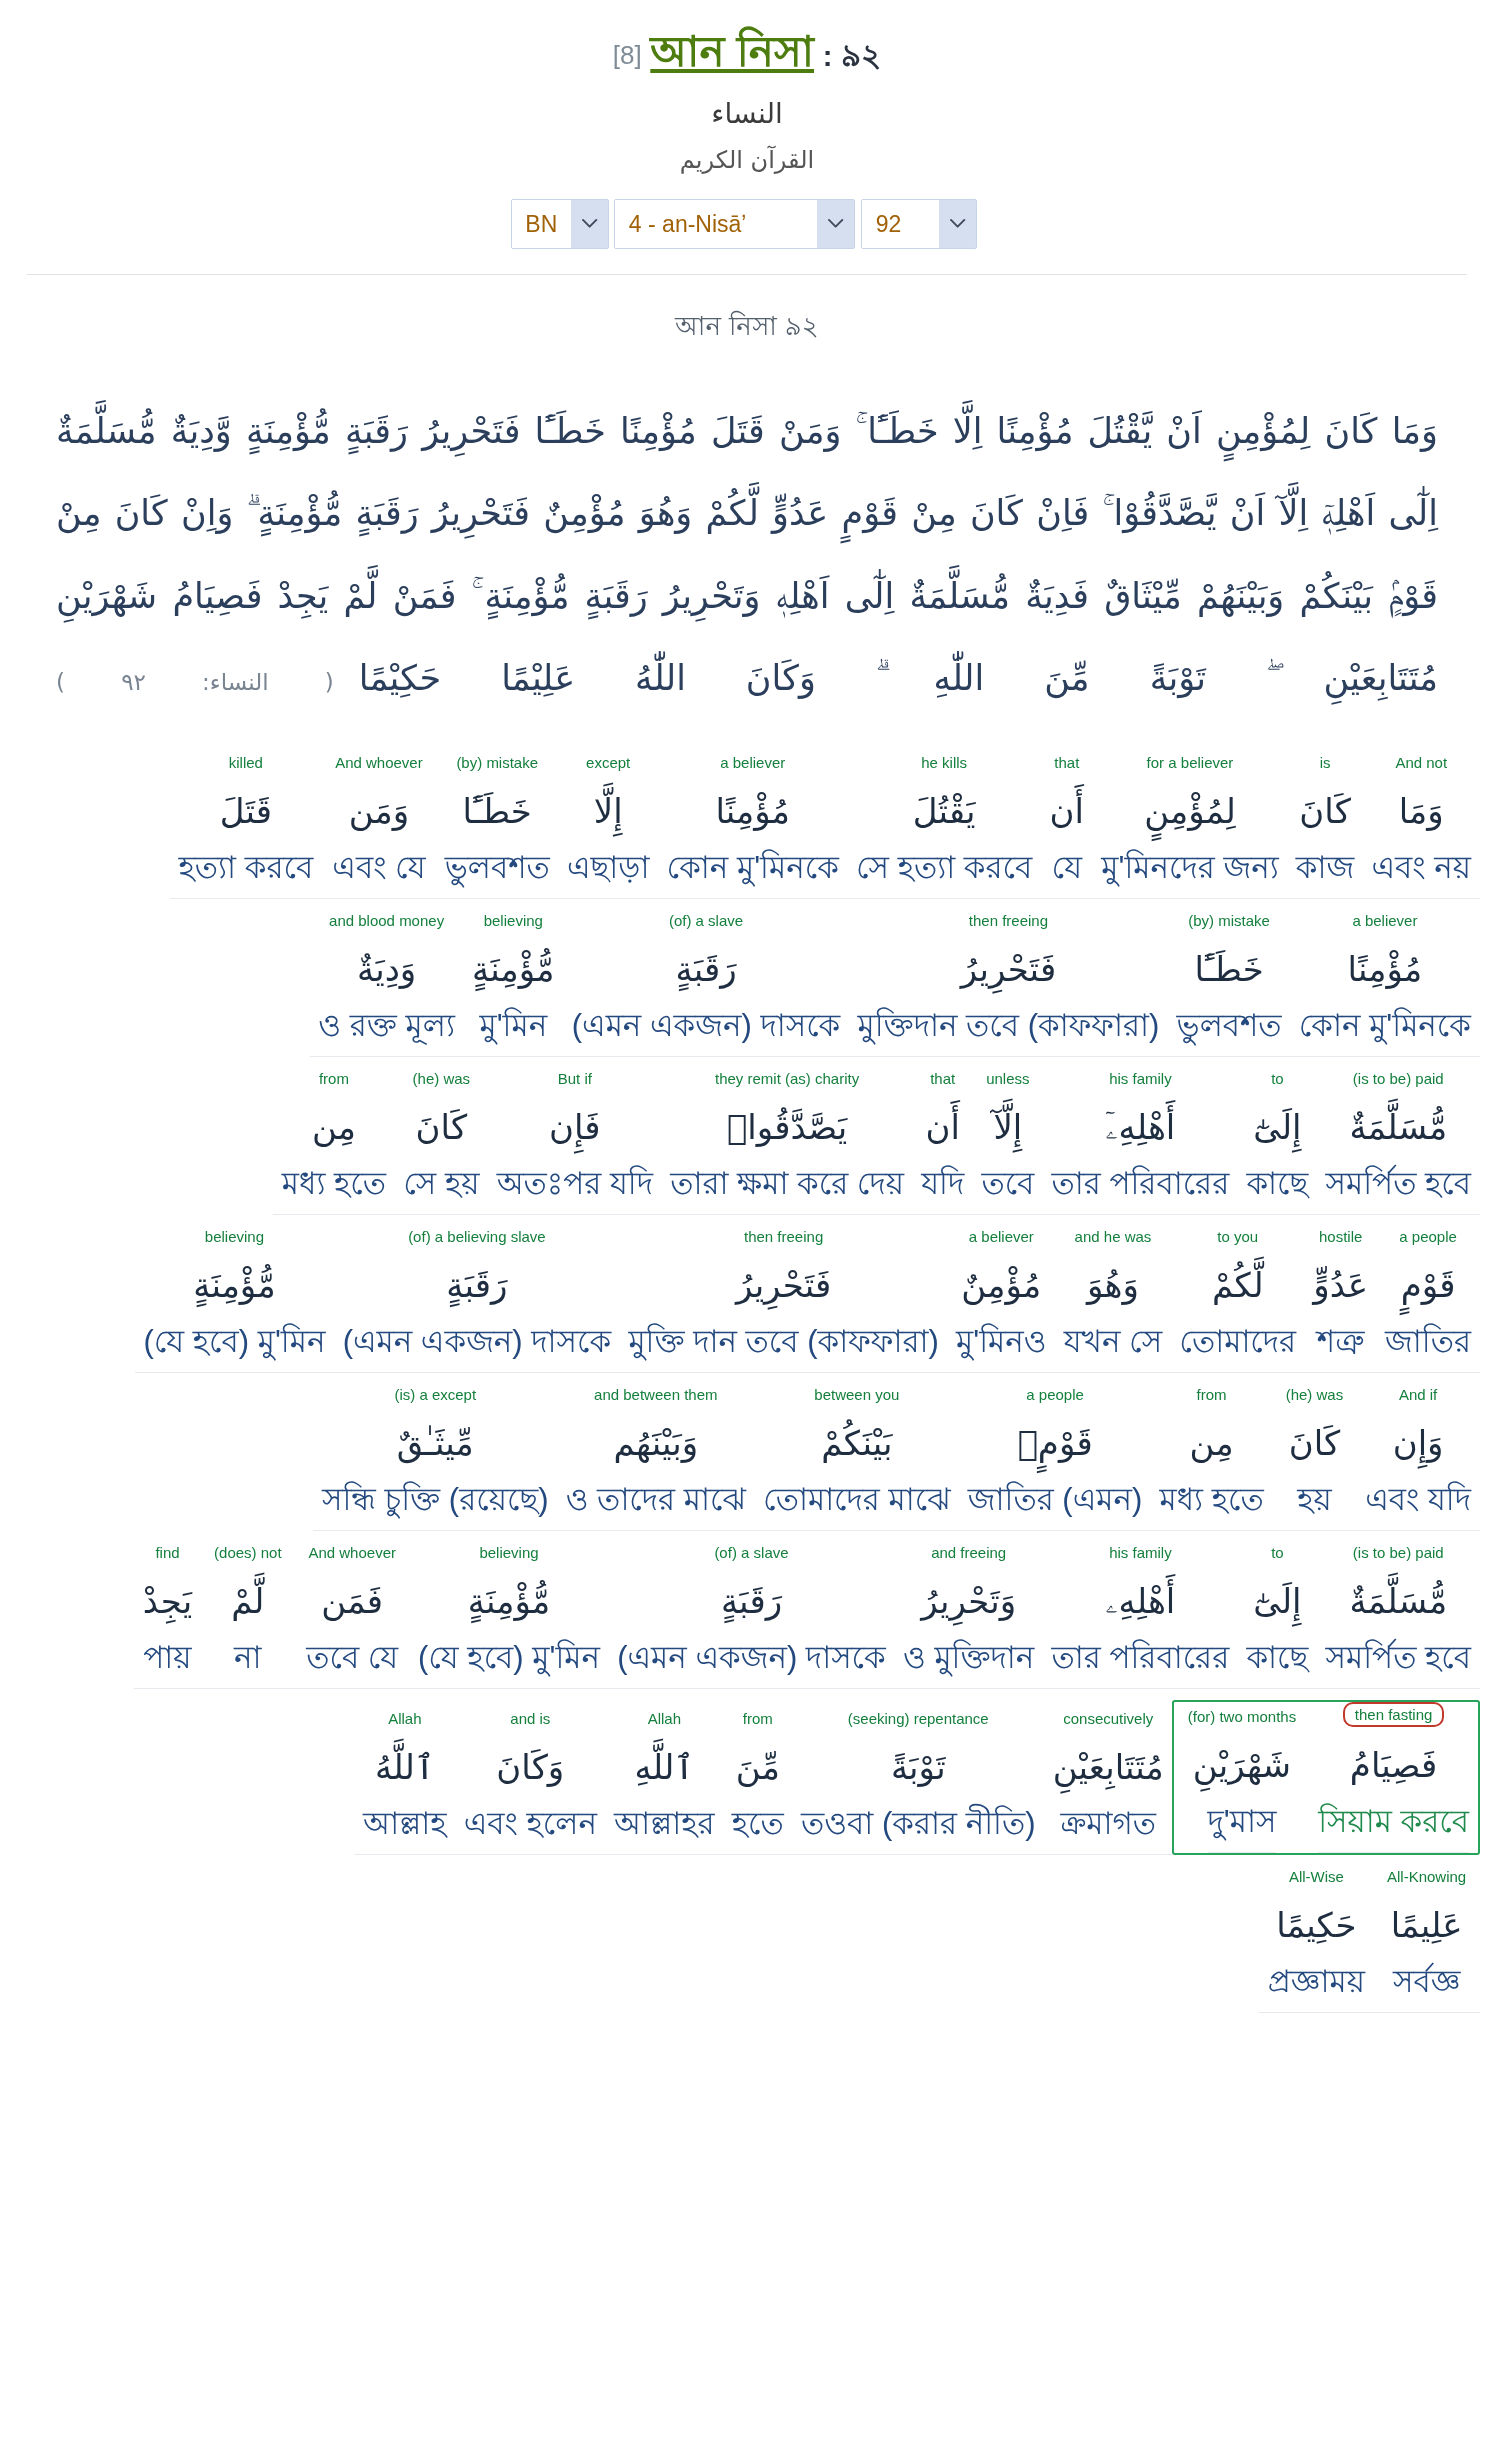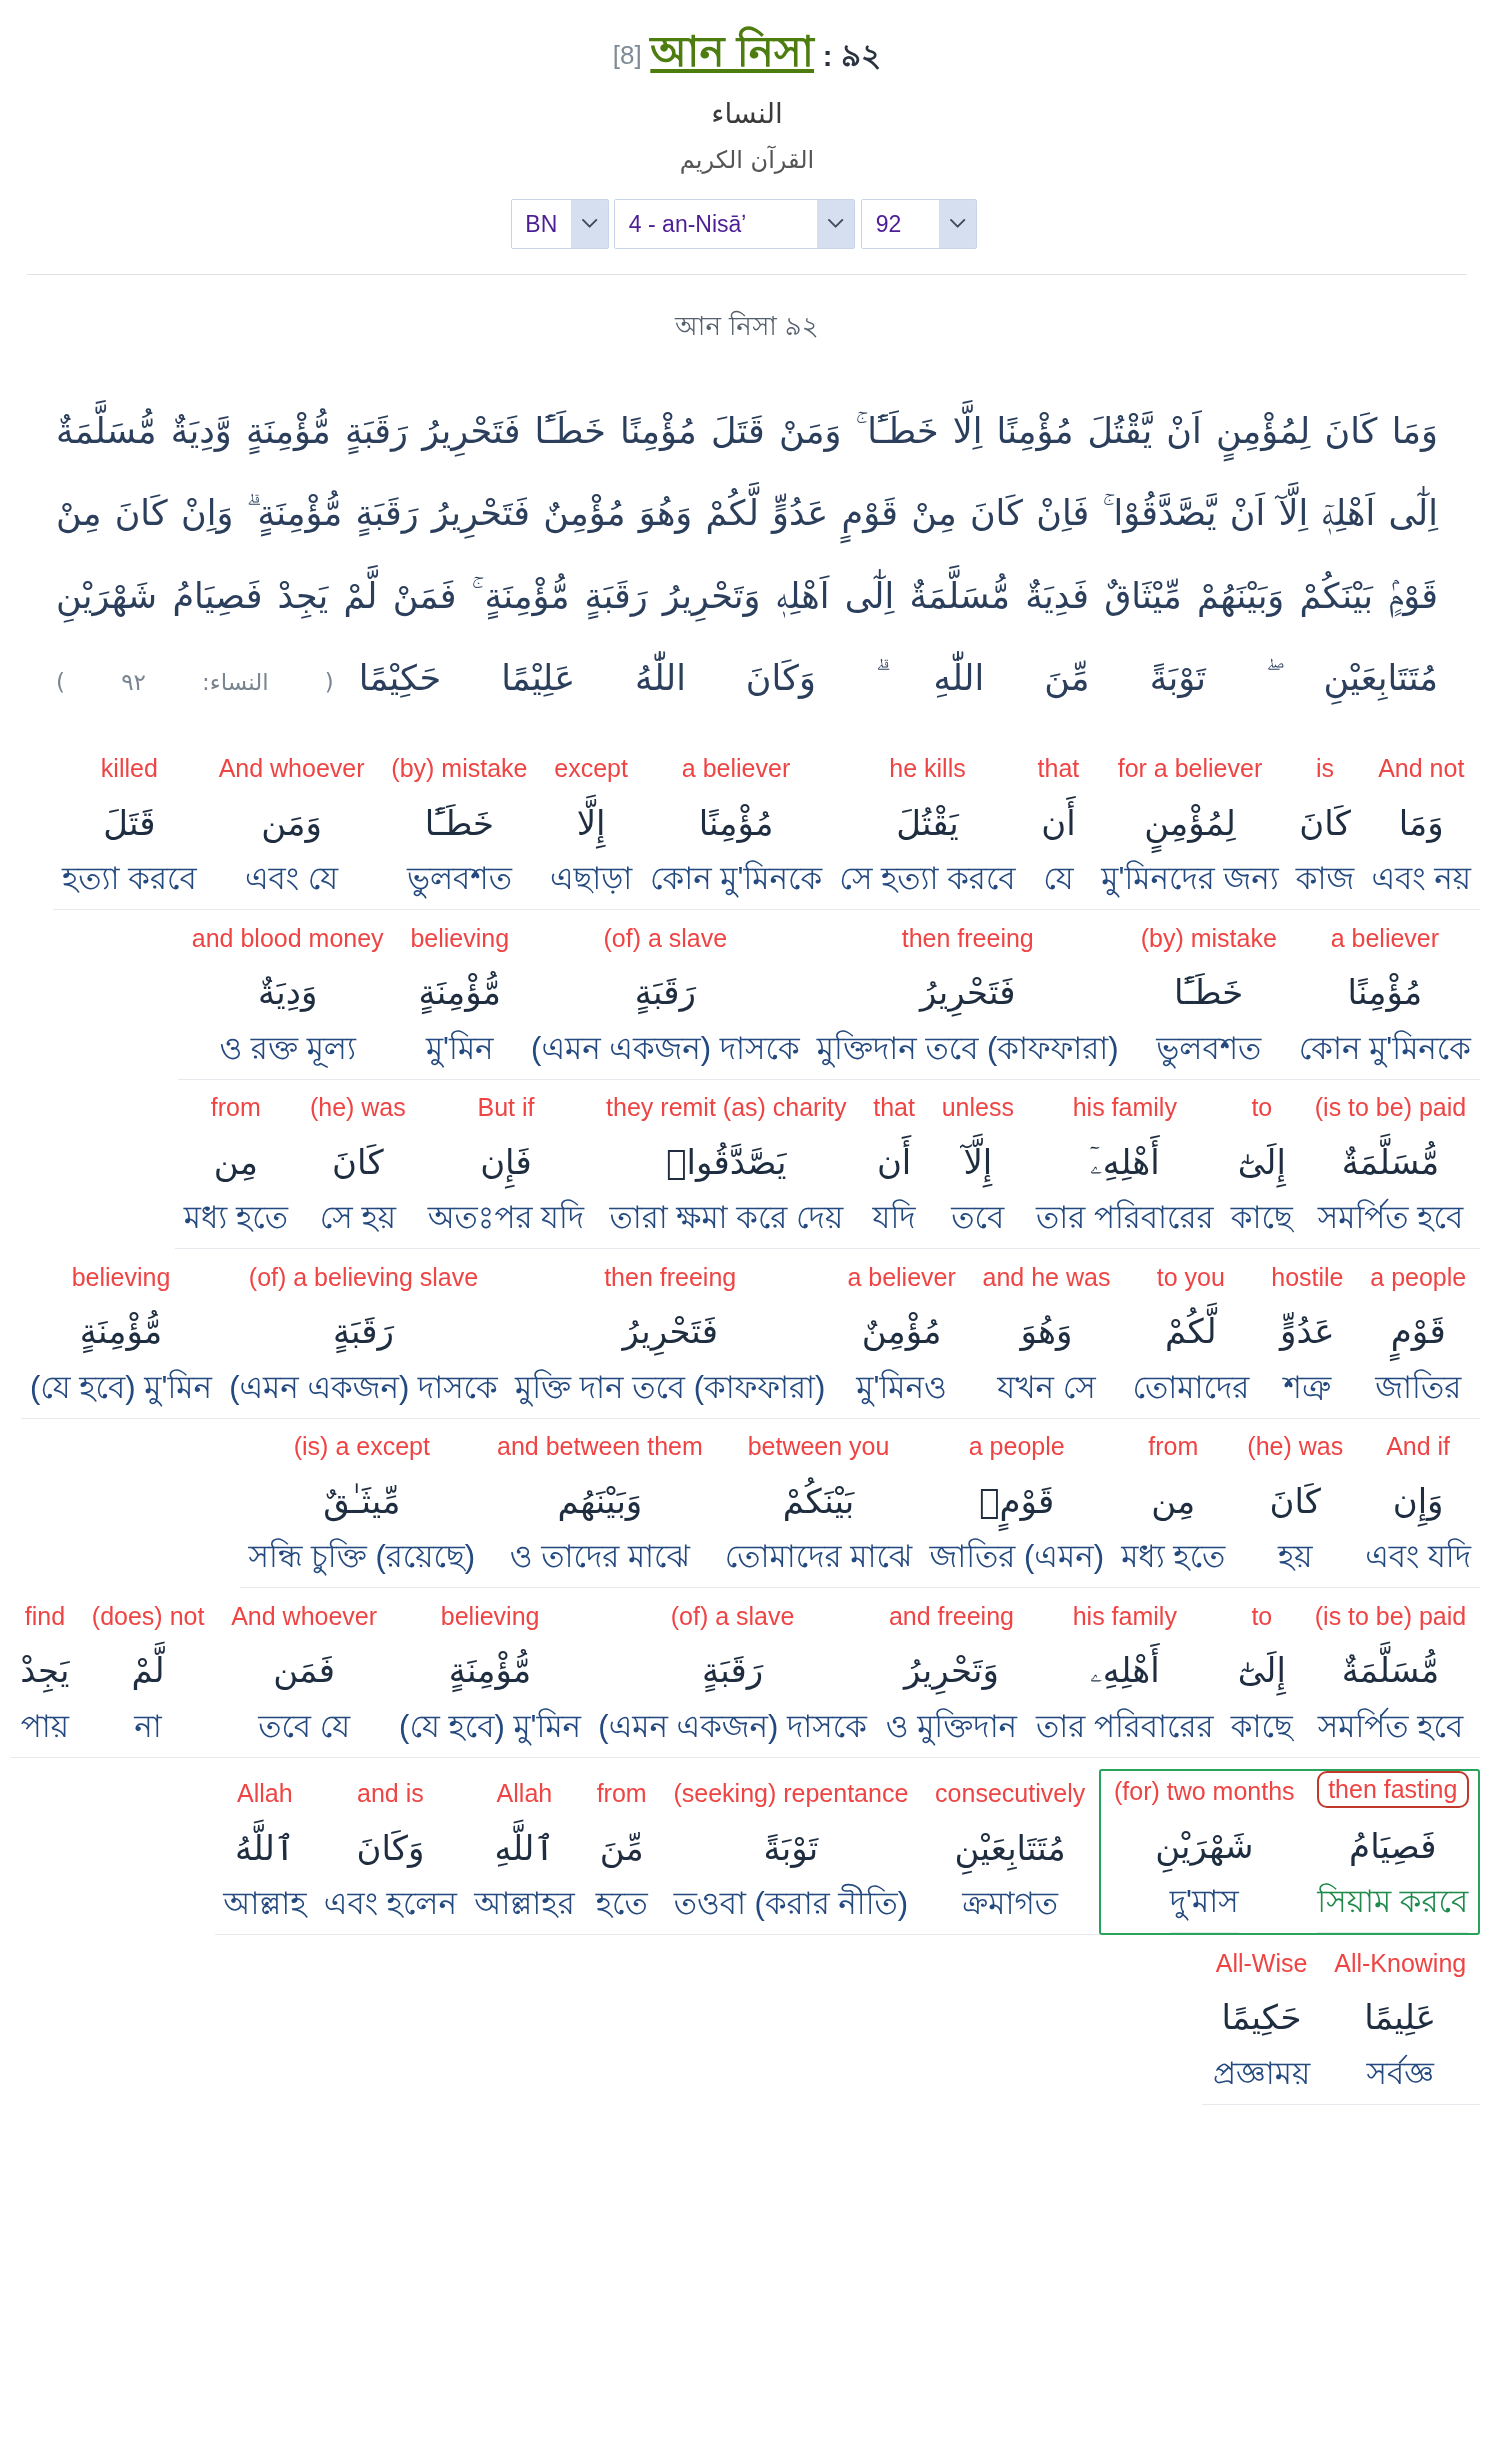--- a/index.html
+++ b/index.html
@@ -84,21 +84,21 @@
     border: 1px solid #c7d4e8;
     background: #fff;
     height: 50px;
     margin-right: 5.8px;
     border-radius: 1.9px;
     overflow: hidden;
   }
   .sel-val {
     padding: 0 13.4px;
     font-size: 23px;
-    color: #4c1d95;
+    color: #a16207;
     white-space: nowrap;
     display: flex;
     align-items: center;
     height: 100%;
     background: #fff;
   }
   .sel-arrow {
     width: 37px;
     height: 100%;
     background: #d6dff0;
@@ -163,22 +163,22 @@
   .cell {
     display: flex;
     flex-direction: column;
     align-items: center;
     justify-content: flex-end;
     padding: 0 8.6px 0 8.6px;
     border-bottom: 1.9px solid #e6eaee;
     position: relative;
   }
   .cell .en {
-    font-size: 25px;
-    color: #ef4444;
+    font-size: 15px;
+    color: #15803d;
     line-height: 1.15;
     white-space: nowrap;
     margin-bottom: 5.8px;
     padding: 1.9px 4.8px;
   }
   .cell .ar {
     font-family: "DejaVu Sans", "Liberation Sans", sans-serif;
     direction: rtl;
     font-size: 34px;
     color: #1f2d40;

